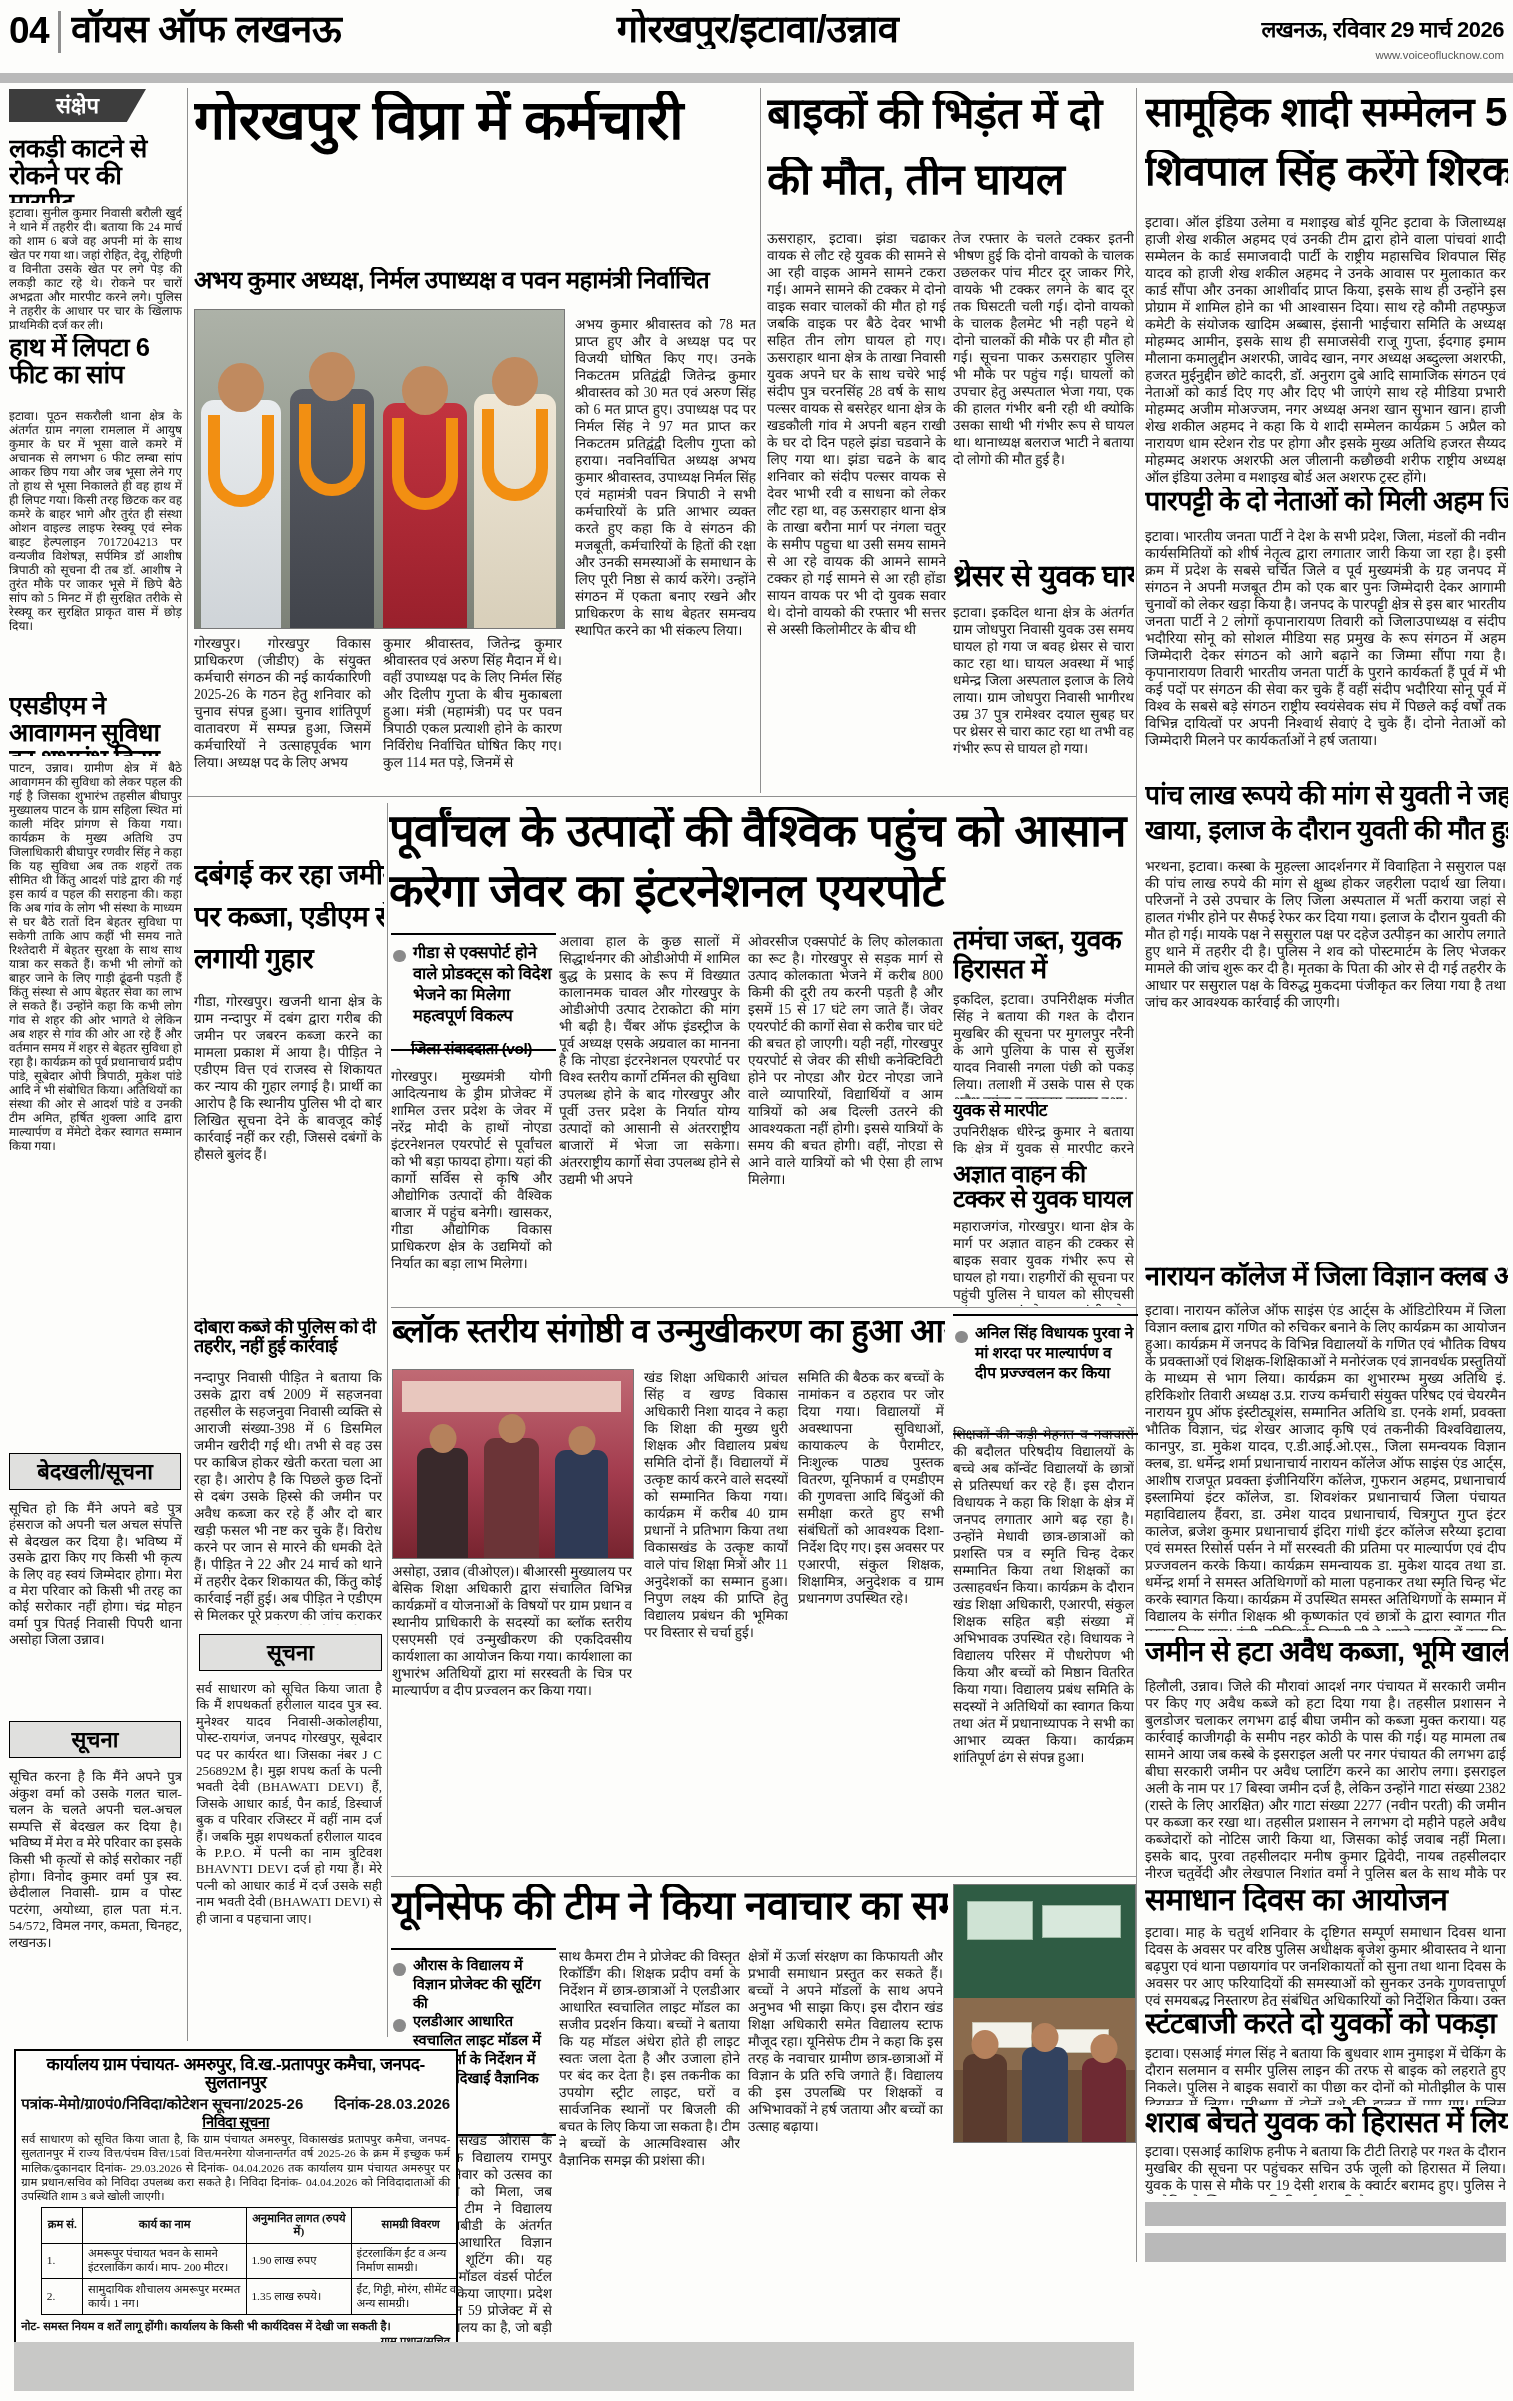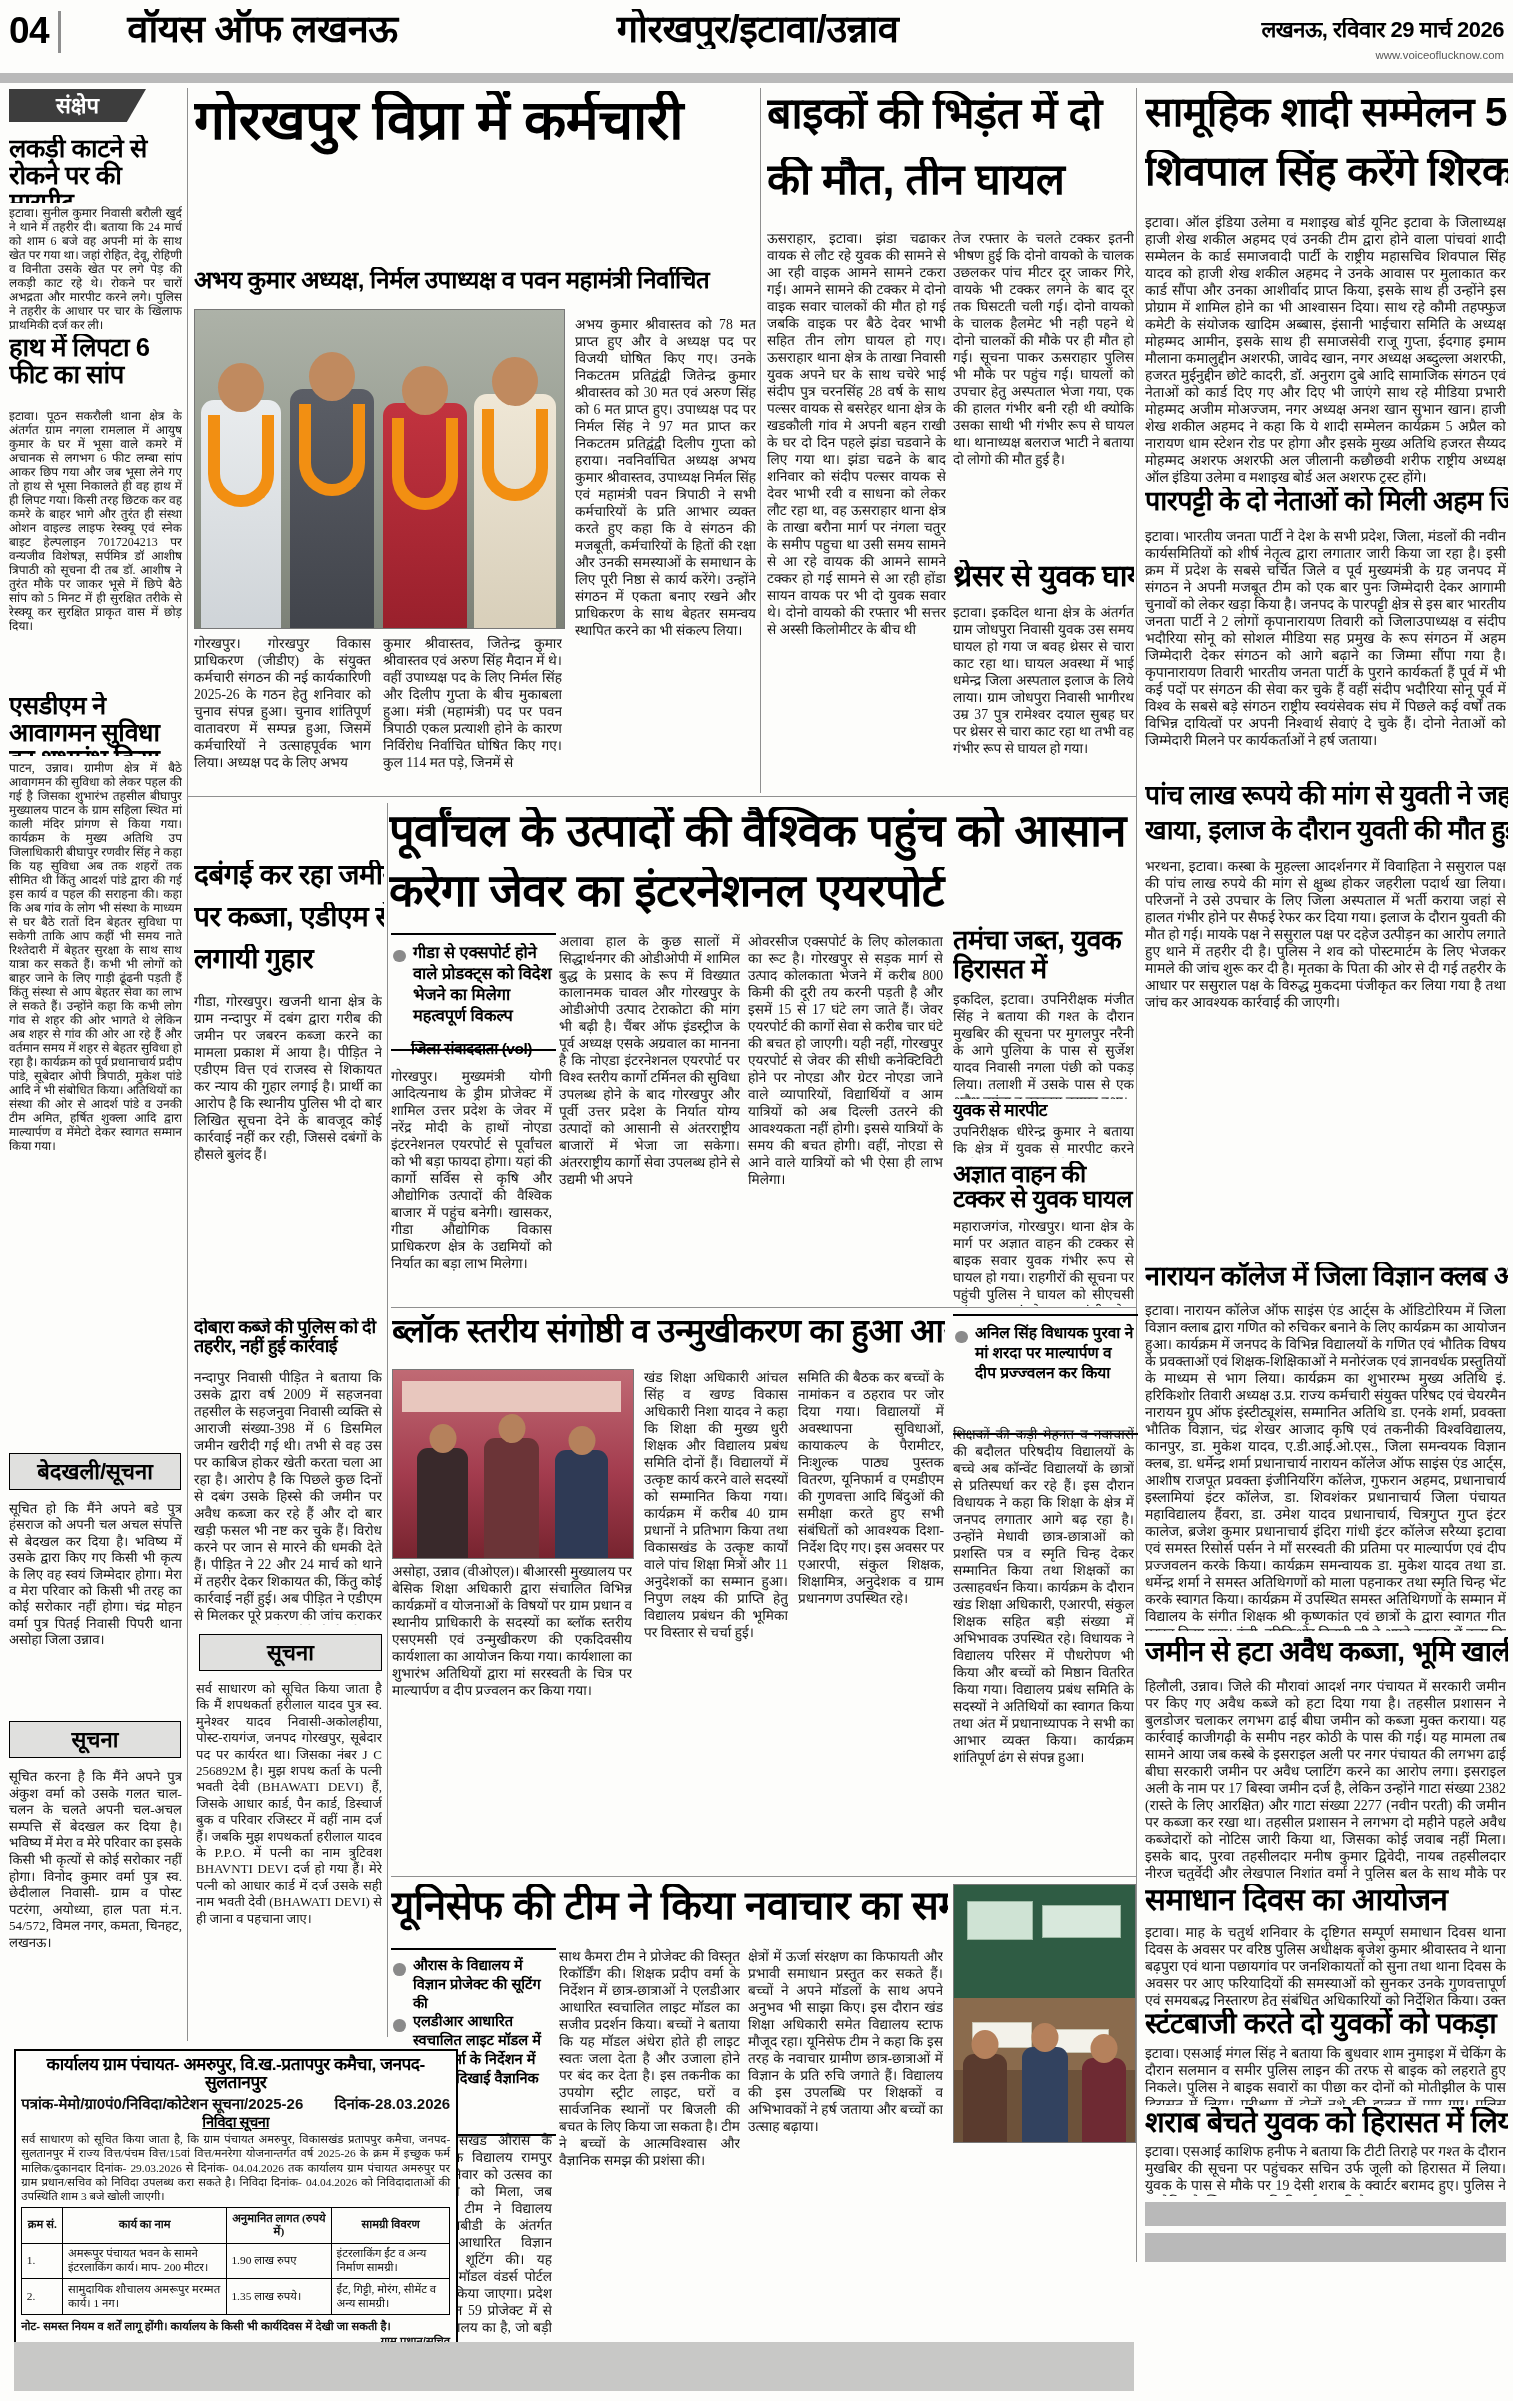--- a/index.html
+++ b/index.html
@@ -31,21 +31,21 @@
   .tcell{border:1.8px solid #000;padding:3.7px 4.6px;font-size:11.4px;line-height:13.7px;}
   table{border-collapse:collapse;}
 </style>
 </head>
 <body>
 
 <div id="page">
 
   <div class="a hd" style="left:9px;top:11px;width:47px;font-size:37px;">04</div>
   <div class="a rule" style="left:58px;top:11px;width:2.7px;height:42px;"></div>
-  <div class="a hd" style="left:71px;top:9px;width:383px;font-size:38px;text-align:center;">वॉयस ऑफ लखनऊ</div>
+  <div class="a hd" style="left:71px;top:9px;width:383px;font-size:38px;">वॉयस ऑफ लखनऊ</div>
   <div class="a hd" style="left:511px;top:9px;width:493px;font-size:38px;text-align:center;">गोरखपुर/इटावा/उन्नाव</div>
   <div class="a hd" style="left:1214px;top:18px;width:290px;font-size:22px;text-align:right;font-weight:700;">लखनऊ, रविवार 29 मार्च 2026</div>
   <div class="a" style="left:1314px;top:49px;width:190px;font-size:11.4px;color:#555;text-align:right;font-family:'Liberation Sans',sans-serif;">www.voiceoflucknow.com</div>
   <div class="a band" style="left:0;top:73px;width:1513px;height:10px;"></div>
 
   <div class="a rule" style="left:187px;top:88px;width:0.9px;height:1953px;"></div>
   <div class="a rule" style="left:760px;top:88px;width:0.9px;height:705px;"></div>
   <div class="a rule" style="left:1136px;top:88px;width:0.9px;height:2174px;"></div>
   <div class="a rule" style="left:387px;top:803px;width:0.9px;height:995px;"></div>
   <div class="a rule" style="left:387px;top:1634px;width:0.9px;height:403px;"></div>
@@ -192,21 +192,21 @@
   <div class="a band" style="left:1145px;top:2233px;width:361px;height:29px;"></div>
 
   <div class="a" style="left:13.7px;top:2049px;width:429px;height:287px;border:2.7px solid #000;padding:3.7px 5.5px;background:#fdfdfb;">
     <div class="hd" style="font-size:17.3px;text-align:center;">कार्यालय ग्राम पंचायत- अमरुपुर, वि.ख.-प्रतापपुर कमैचा, जनपद-सुलतानपुर</div>
     <div style="display:flex;justify-content:space-between;font-size:15px;font-weight:700;font-family:'Liberation Sans',sans-serif;margin-top:1.8px;">
       <span>पत्रांक-मेमो/ग्रा0पं0/निविदा/कोटेशन सूचना/2025-26</span>
       <span>दिनांक-28.03.2026</span>
     </div>
     <div class="hd" style="font-size:14.6px;text-align:center;text-decoration:underline;margin-top:1.8px;">निविदा सूचना</div>
     <div class="bd" style="font-size:11.4px;line-height:14.2px;margin-top:1.8px;">सर्व साधारण को सूचित किया जाता है, कि ग्राम पंचायत अमरुपुर, विकासखंड प्रतापपुर कमैचा, जनपद-सुलतानपुर में राज्य वित्त/पंचम वित्त/15वां वित्त/मनरेगा योजनान्तर्गत वर्ष 2025-26 के क्रम में इच्छुक फर्म मालिक/दुकानदार दिनांक- 29.03.2026 से दिनांक- 04.04.2026 तक कार्यालय ग्राम पंचायत अमरुपुर पर ग्राम प्रधान/सचिव को निविदा उपलब्ध करा सकते है। निविदा दिनांक- 04.04.2026 को निविदादाताओं की उपस्थिति शाम 3 बजे खोली जाएगी।</div>
-    <table style="width:100%;margin-top:3.7px;">
+    <table style="width:100%;margin-top:3.7px;margin-left:20px;">
       <tbody>
           <tr>
         <th class="tcell" style="width:31px;">क्रम सं.</th>
         <th class="tcell">कार्य का नाम</th>
         <th class="tcell" style="width:95px;text-align:center;">अनुमानित लागत (रुपये में)</th>
         <th class="tcell" style="width:108px;">सामग्री विवरण</th>
       </tr>
       <tr>
         <td class="tcell">1.</td>
         <td class="tcell">अमरूपुर पंचायत भवन के सामने इंटरलाकिंग कार्य। माप- 200 मीटर।</td>

